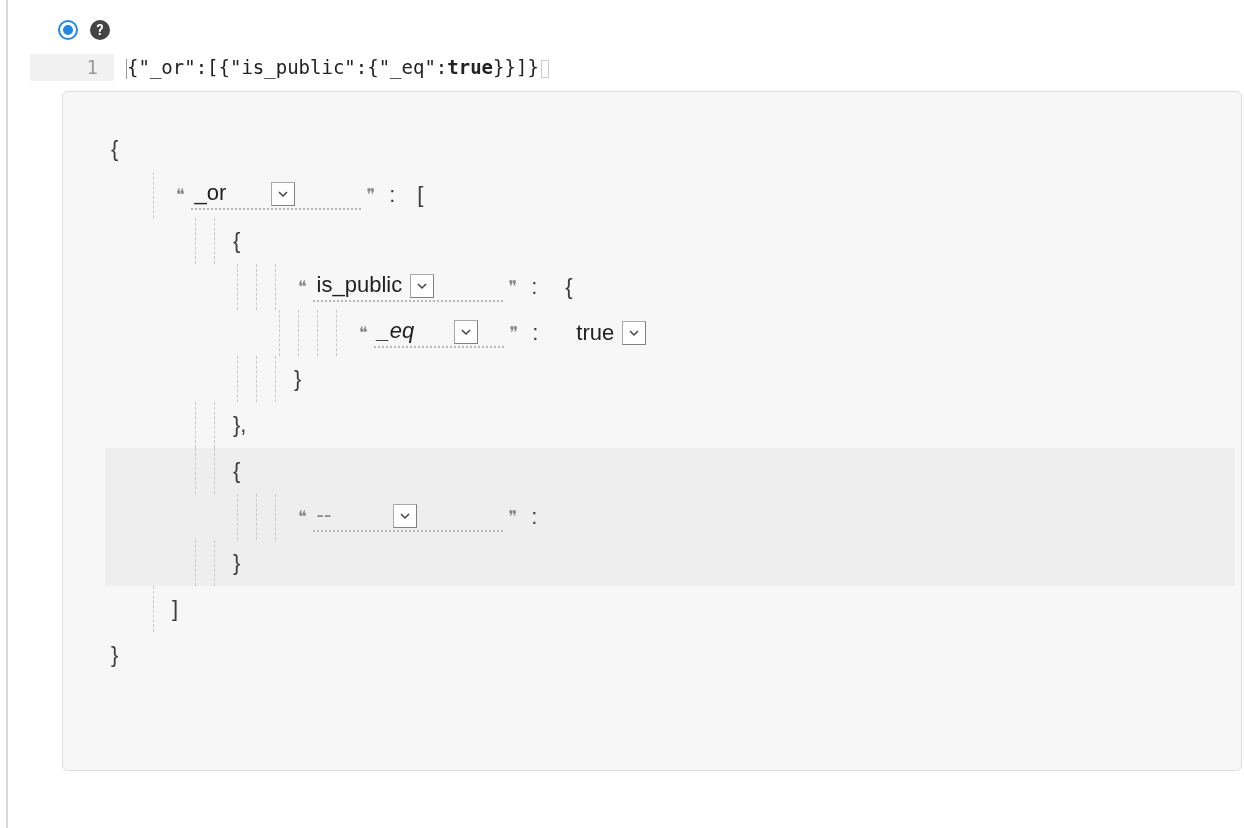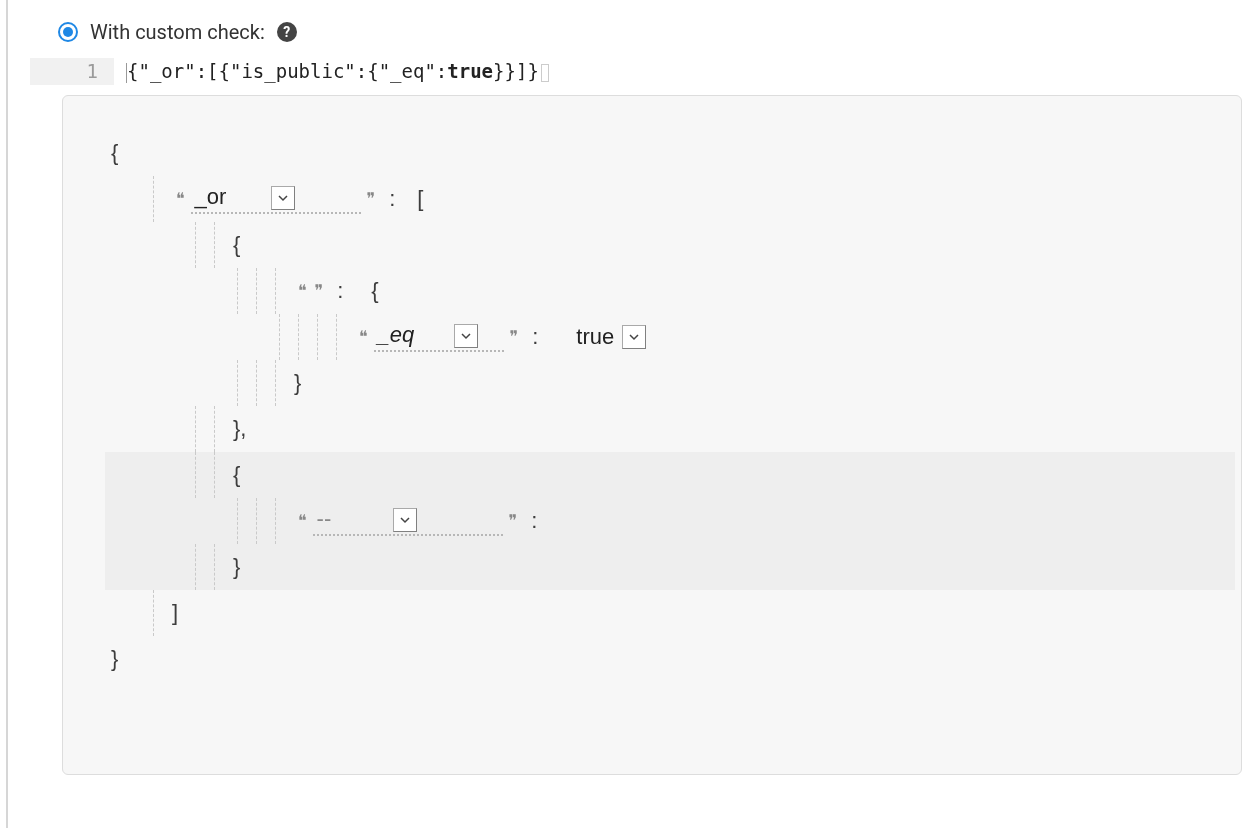--- a/index.html
+++ b/index.html
@@ -140,21 +140,20 @@
 </head>
 <body>
 
 <div class="root">
   <div class="vline"></div>
 
   <div class="radio-row">
     <span class="radio">
         <span class="dot"></span>
       </span>
-    <span class="radio-label">With custom check:</span>
     <span class="help">?</span>
   </div>
 
   <div class="code-area">
     <div class="gutter">1</div>
     <div class="codeline"><span class="cursor"></span><span>{"_or":[{"is_public":{"_eq":</span><span class="kw">true</span><span>}}]}</span><span class="combox"></span></div>
   </div>
 
   <div class="panel">
 
@@ -183,20 +182,28 @@
         <span class="guide"></span>
         <span class="guide"></span>
         <span class="brace">{</span>
       </div>
 
     <div class="row indent3">
       <span class="guide"></span>
         <span class="guide"></span>
         <span class="guide"></span>
       <span class="quote">❝</span>
+      <span class="pickwrap w-isp">
+        <span class="val">is_public</span>
+        <span class="dd">
+            <svg viewBox="0 0 10 10">
+              <path d="M1 3 L5 7 L9 3" fill="none" stroke="#444" stroke-width="1.5"></path>
+            </svg>
+          </span>
+      </span>
       <span class="quote">❞</span>
       <span class="colon">:</span>
       <span style="width:18px;"></span>
       <span class="brace">{</span>
     </div>
 
     <div class="row indent4">
       <span class="guide"></span>
         <span class="guide"></span>
         <span class="guide"></span>

